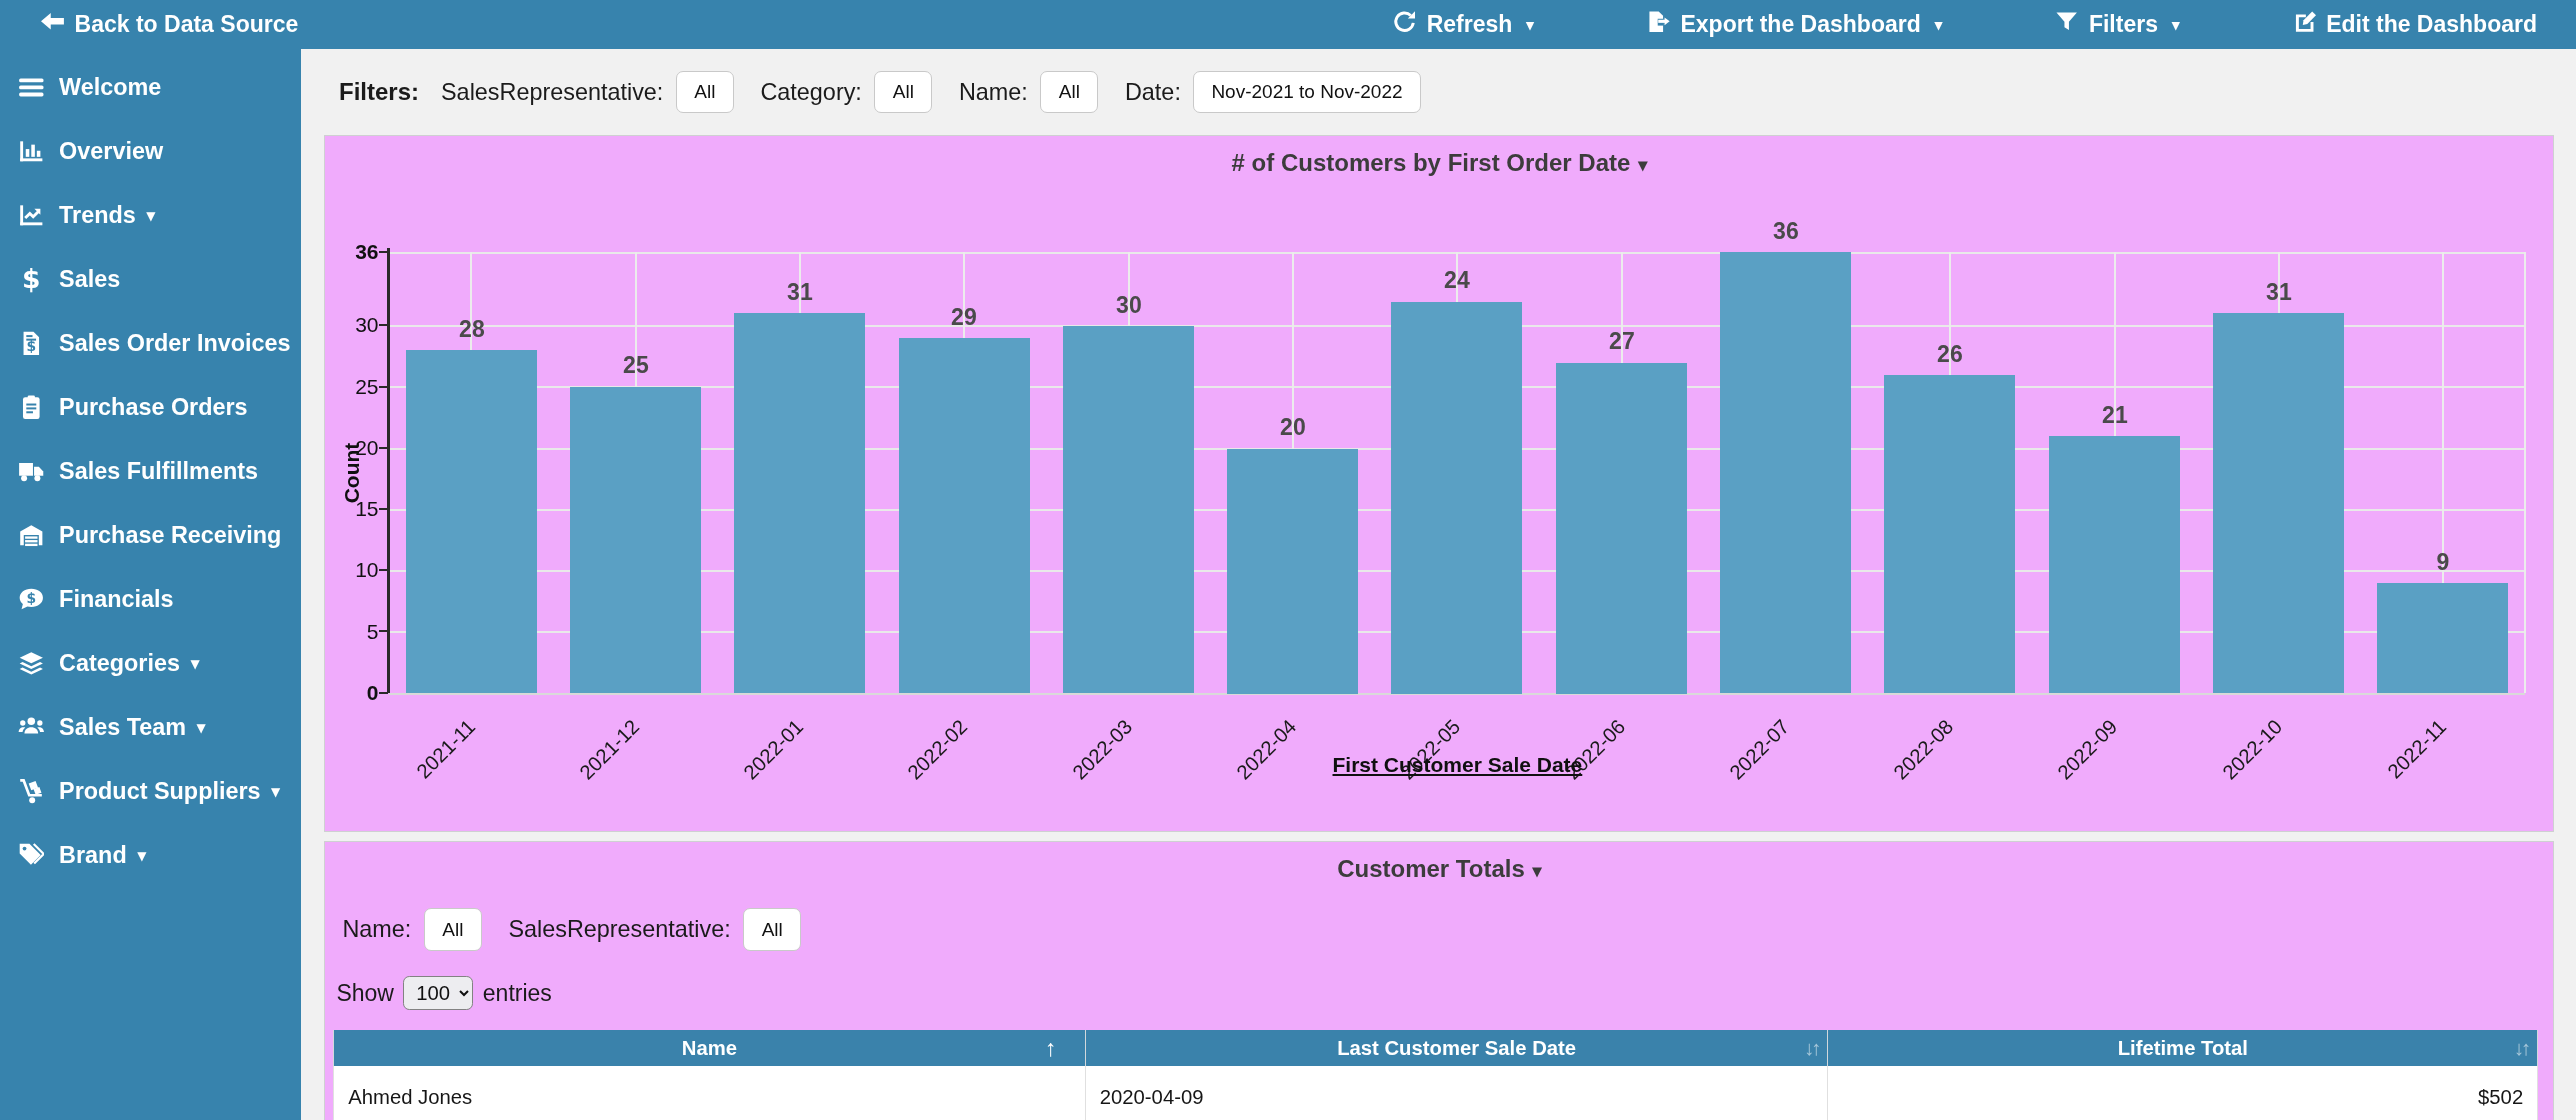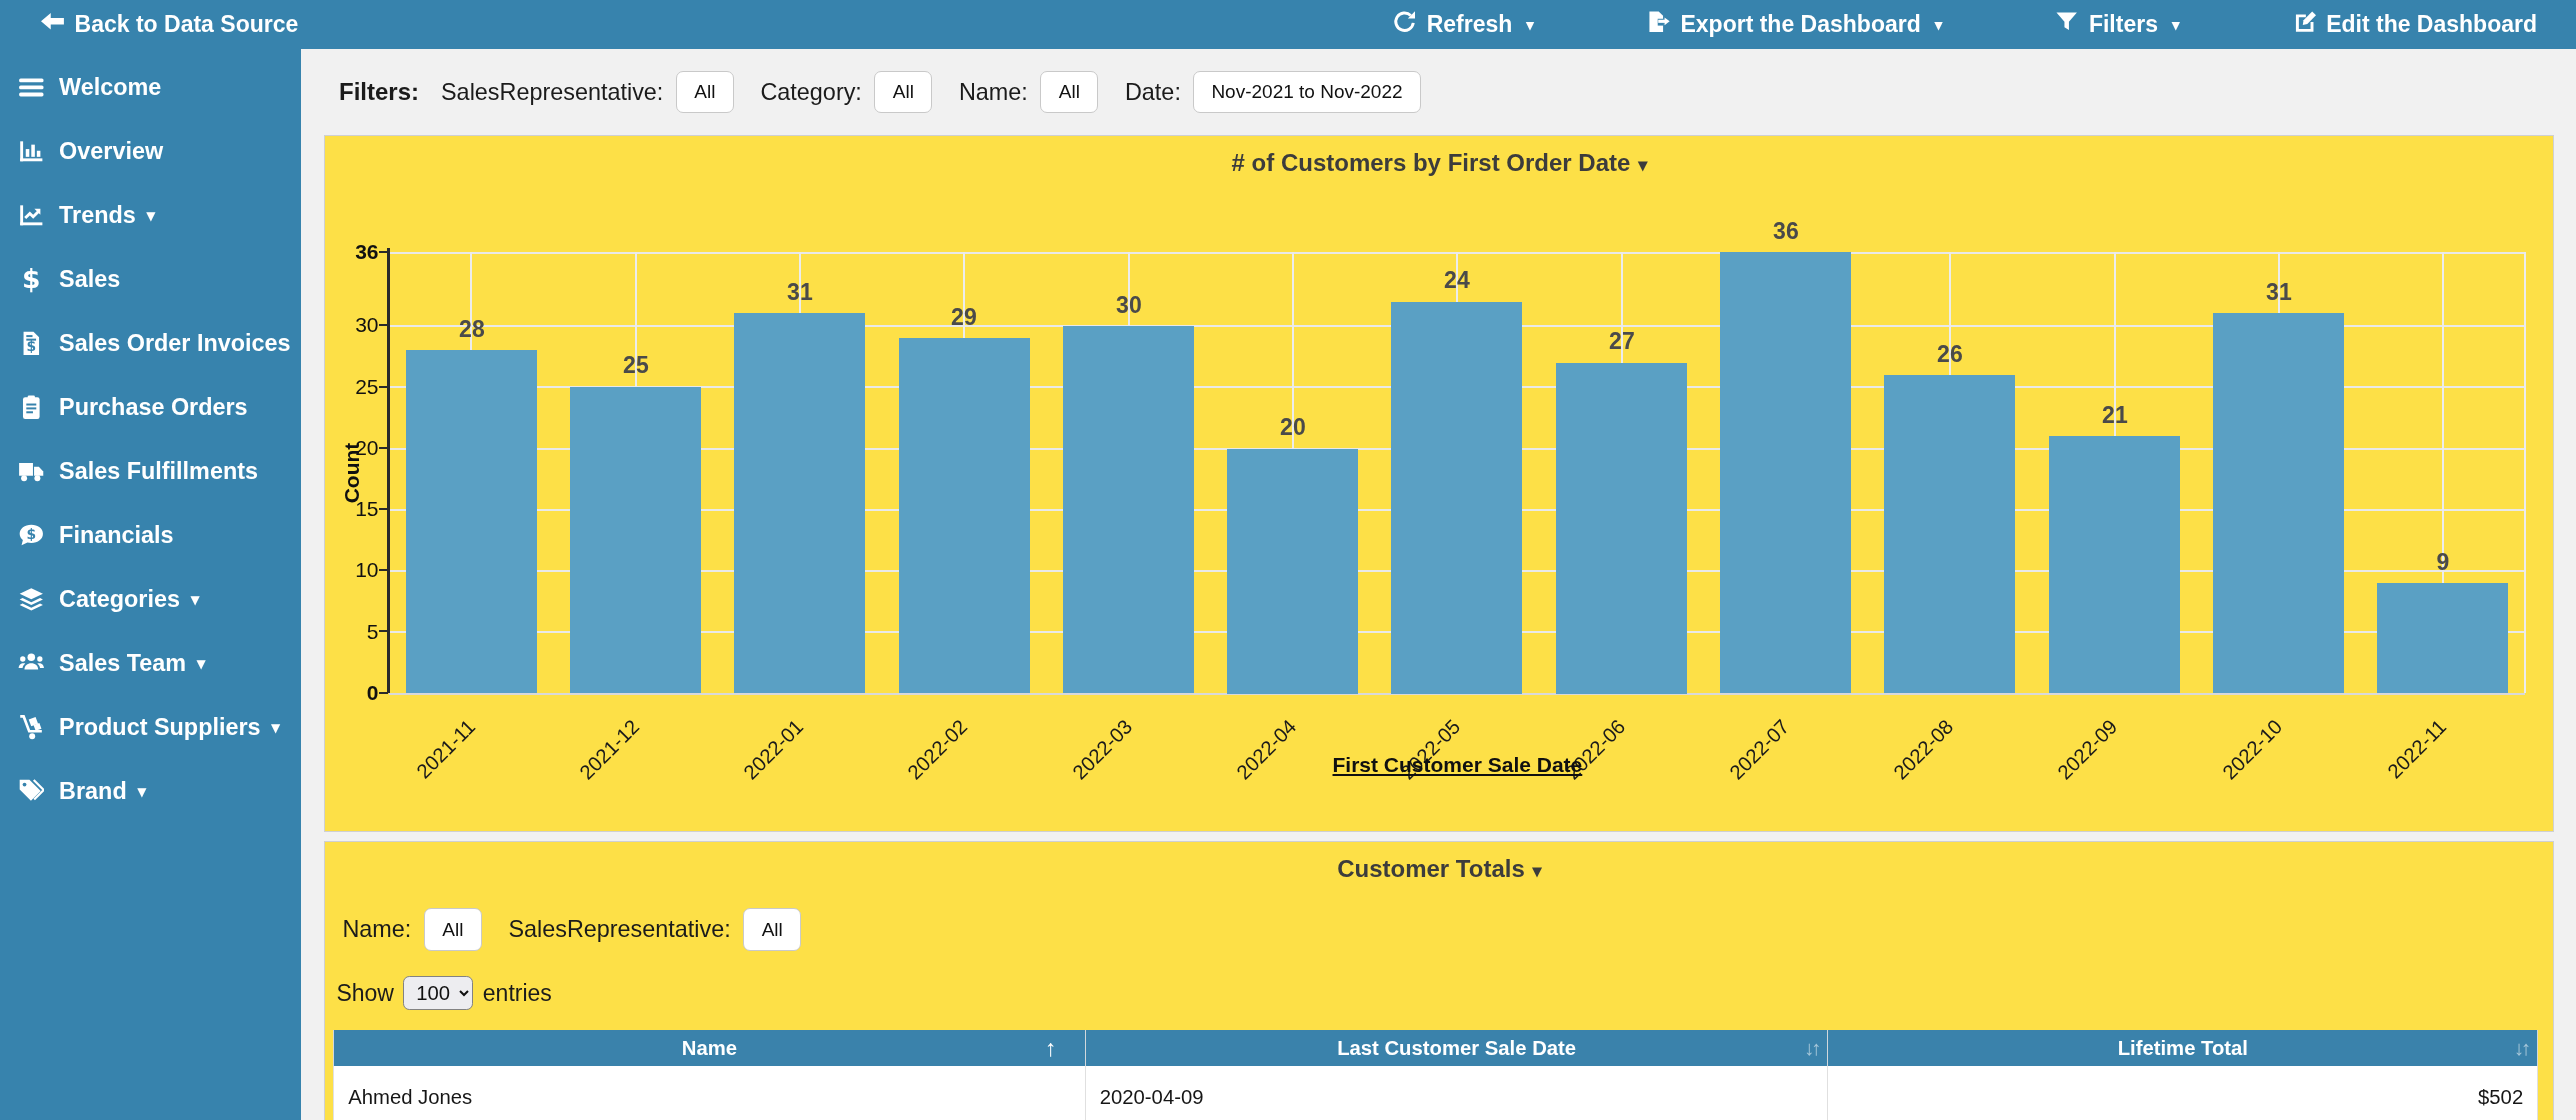--- a/index.html
+++ b/index.html
@@ -31,21 +31,21 @@
   .main{position:absolute;top:49px;left:301px;width:2275px;height:1072px;overflow:hidden;background:#f1f1f1;}
 
   .filters-bar{height:86px;display:flex;align-items:center;padding-left:38px;font-size:23.4px;color:#1b1b1b;}
   .filters-bar .ftitle{font-size:24px;font-weight:700;margin-right:22px;}
   .flabel{margin-right:12.5px;white-space:nowrap;}
   .fbtn{background:#fff;border:1.6px solid #c9c9c9;border-radius:7px;font-size:19px;color:#111;
         padding:9.4px 12.5px;min-width:58px;margin-right:26.6px;cursor:pointer;
         font-family:"Liberation Sans",sans-serif;text-align:center;white-space:nowrap;}
   .fbtn.wide{padding:9.4px 17px;}
 
-  .panel{position:relative;margin-left:23.4px;width:2230px;background:#fde047;border:1.6px solid #cfd0d2;}
+  .panel{position:relative;margin-left:23.4px;width:2230px;background:#f0abfc;border:1.6px solid #cfd0d2;}
   .panel.chart{height:697px;}
   .panel.totals{height:406px;margin-top:9.4px;}
   .panel-title{position:absolute;top:12.5px;left:0;width:100%;text-align:center;
                font-size:24px;font-weight:700;color:#3c3c3c;cursor:pointer;}
 
   
   .gridH{position:absolute;height:1.6px;background:#e9e9e9;}
   .gridV{position:absolute;width:1.6px;background:#ececec;}
   .axisY{position:absolute;width:2.3px;background:#2a2a2a;}
   .baseline{position:absolute;height:1.6px;background:#d9d9d9;}
@@ -213,20 +213,33 @@
           <svg viewBox="0 0 24 24">
             <g fill="#fff">
               <path d="M1 4.5h12.5v11.5H1z"></path>
               <path d="M14.5 8h4.3l4 4.2v3.8h-8.3z"></path>
               <circle cx="5.5" cy="18.3" r="2.7"></circle>
               <circle cx="17.5" cy="18.3" r="2.7"></circle>
             </g>
           </svg>
         </span>
         <span class="lbl">Sales Fulfillments</span>
+      </div>
+      <div class="side-item">
+        <span class="ibox">
+          <svg viewBox="0 0 24 24">
+            <g fill="#fff">
+              <path d="M2 21V8.5L12 3l10 5.5V21h-3.2v-9.2H5.2V21z"></path>
+              <rect x="6.4" y="13" width="11.2" height="2.1"></rect>
+              <rect x="6.4" y="16.3" width="11.2" height="2.1"></rect>
+              <rect x="6.4" y="19.6" width="11.2" height="2.1"></rect>
+            </g>
+          </svg>
+        </span>
+        <span class="lbl">Purchase Receiving</span>
       </div>
       <div class="side-item">
         <span class="ibox">
           <svg viewBox="0 0 24 24" style="font-size:30px">
             <g>
               <path d="M12 2.5C6 2.5 1.5 6.1 1.5 10.6c0 2.2 1.1 4.2 2.9 5.7L3.2 21l5.3-2.4c1.1.3 2.3.4 3.5.4 6 0 10.5-3.7 10.5-8.4S18 2.5 12 2.5z" fill="#fff"></path>
               <text x="12" y="15.2" font-size="12.5" font-weight="bold" text-anchor="middle" fill="#3783ad" font-family="DejaVu Sans, sans-serif">$</text>
             </g>
           </svg>
         </span>

